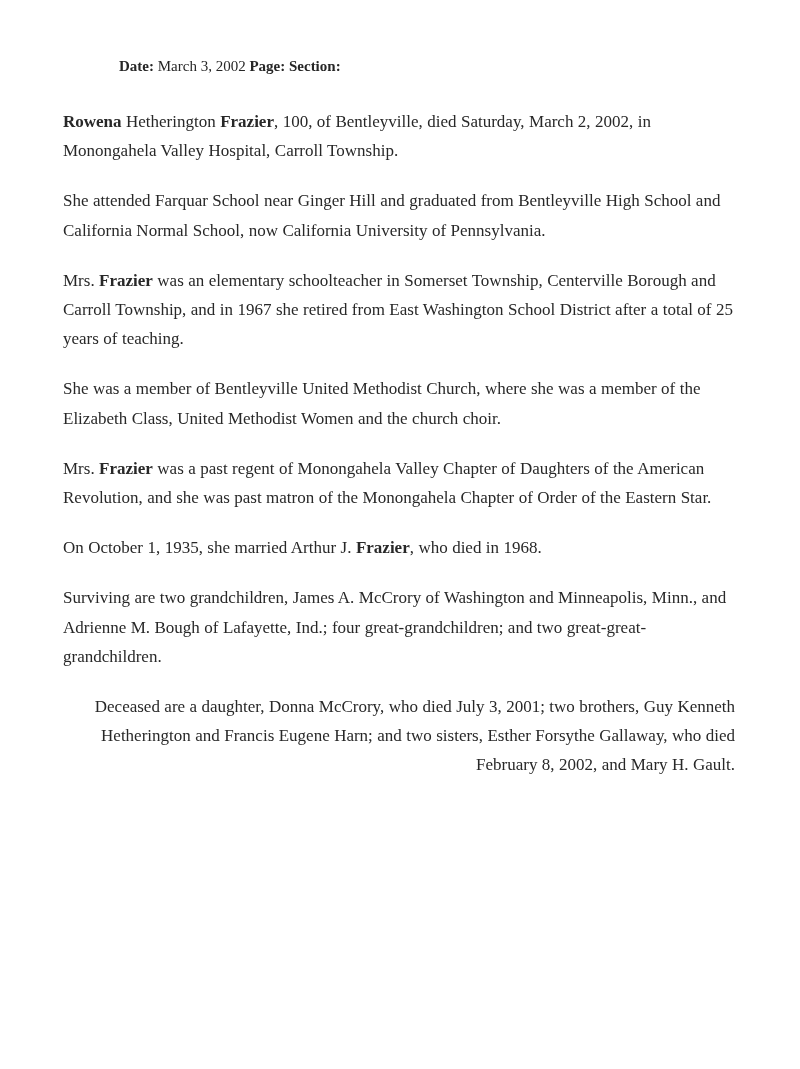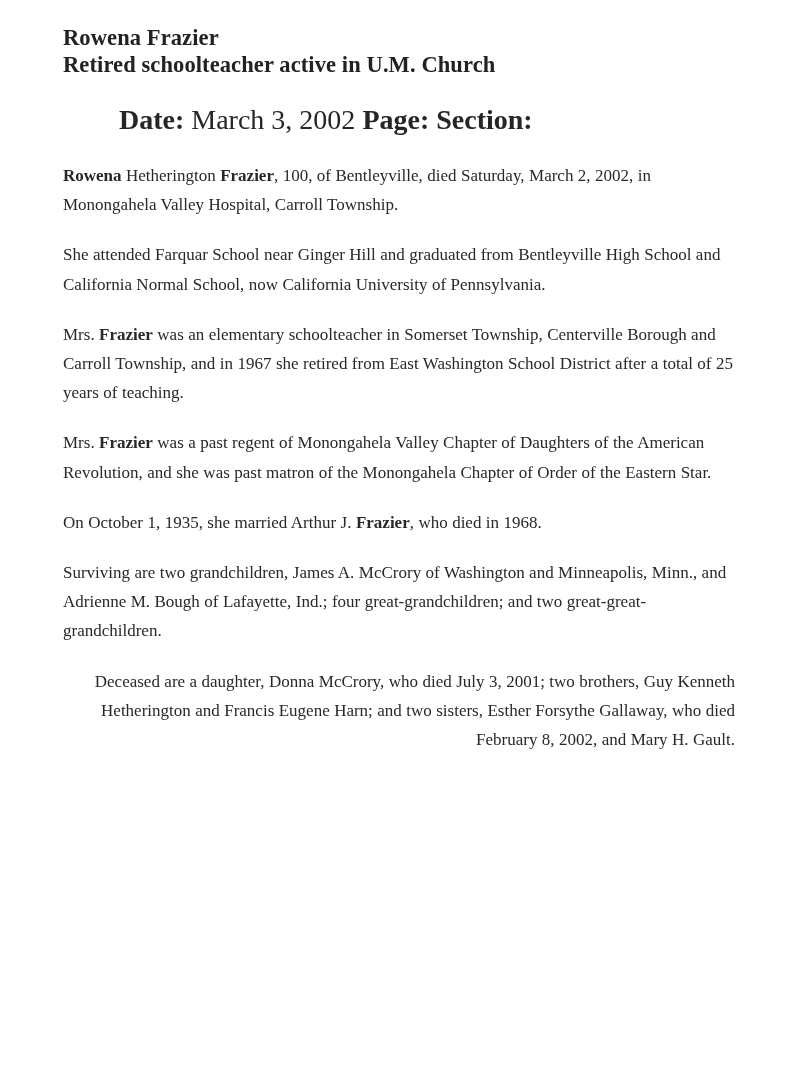--- a/index.html
+++ b/index.html
@@ -40,21 +40,21 @@
   }
   .headline-line {
     display: block;
     white-space: nowrap;
   }
 
   
   .meta-line {
     margin-top: 29px;
     margin-left: 56px;
-    font-size: 28px;
+    font-size: 15px;
     line-height: 26px;
     color: #262626;
   }
   .meta-label {
     font-weight: bold;
   }
   .meta-value {
     font-weight: normal;
   }
 
@@ -77,33 +77,30 @@
   p.para b {
     font-weight: bold;
   }
 </style>
 </head>
 <body>
 
 <div class="page">
   <div class="content">
 
-    <div class="headline">
-      <span class="headline-line">Rowena Frazier</span>
-      <span class="headline-line">Retired schoolteacher active in U.M. Church</span>
-    </div>
 
     <div class="meta-line">
       <span class="meta-label">Date: </span><span class="meta-value">March 3, 2002</span><span class="meta-label"> Page:</span><span class="meta-value"></span><span class="meta-label"> Section:</span><span class="meta-value"></span>
     </div>
 
     <div class="body-block">
         <p class="para"><b>Rowena</b><span> Hetherington </span><b>Frazier</b><span>, 100, of Bentleyville, died Saturday, March 2, 2002, in Monongahela Valley Hospital, Carroll Township.</span></p>
         <p class="para"><span>She attended Farquar School near Ginger Hill and graduated from Bentleyville High School and California Normal School, now California University of Pennsylvania.</span></p>
         <p class="para"><span>Mrs. </span><b>Frazier</b><span> was an elementary schoolteacher in Somerset Township, Centerville Borough and Carroll Township, and in 1967 she retired from East Washington School District after a total of 25 years of teaching.</span></p>
+        <p class="para"><span>She was a member of Bentleyville United Methodist Church, where she was a member of the Elizabeth Class, United Methodist Women and the church choir.</span></p>
         <p class="para"><span>Mrs. </span><b>Frazier</b><span> was a past regent of Monongahela Valley Chapter of Daughters of the American Revolution, and she was past matron of the Monongahela Chapter of Order of the Eastern Star.</span></p>
         <p class="para"><span>On October 1, 1935, she married Arthur J. </span><b>Frazier</b><span>, who died in 1968.</span></p>
         <p class="para"><span>Surviving are two grandchildren, James A. McCrory of Washington and Minneapolis, Minn., and Adrienne M. Bough of Lafayette, Ind.; four great-grandchildren; and two great-great-grandchildren.</span></p>
         <p class="para"><span>Deceased are a daughter, Donna McCrory, who died July 3, 2001; two brothers, Guy Kenneth Hetherington and Francis Eugene Harn; and two sisters, Esther Forsythe Gallaway, who died February 8, 2002, and Mary H. Gault.</span></p>
       </div>
 
   </div>
 </div>
 
 </body></html>

